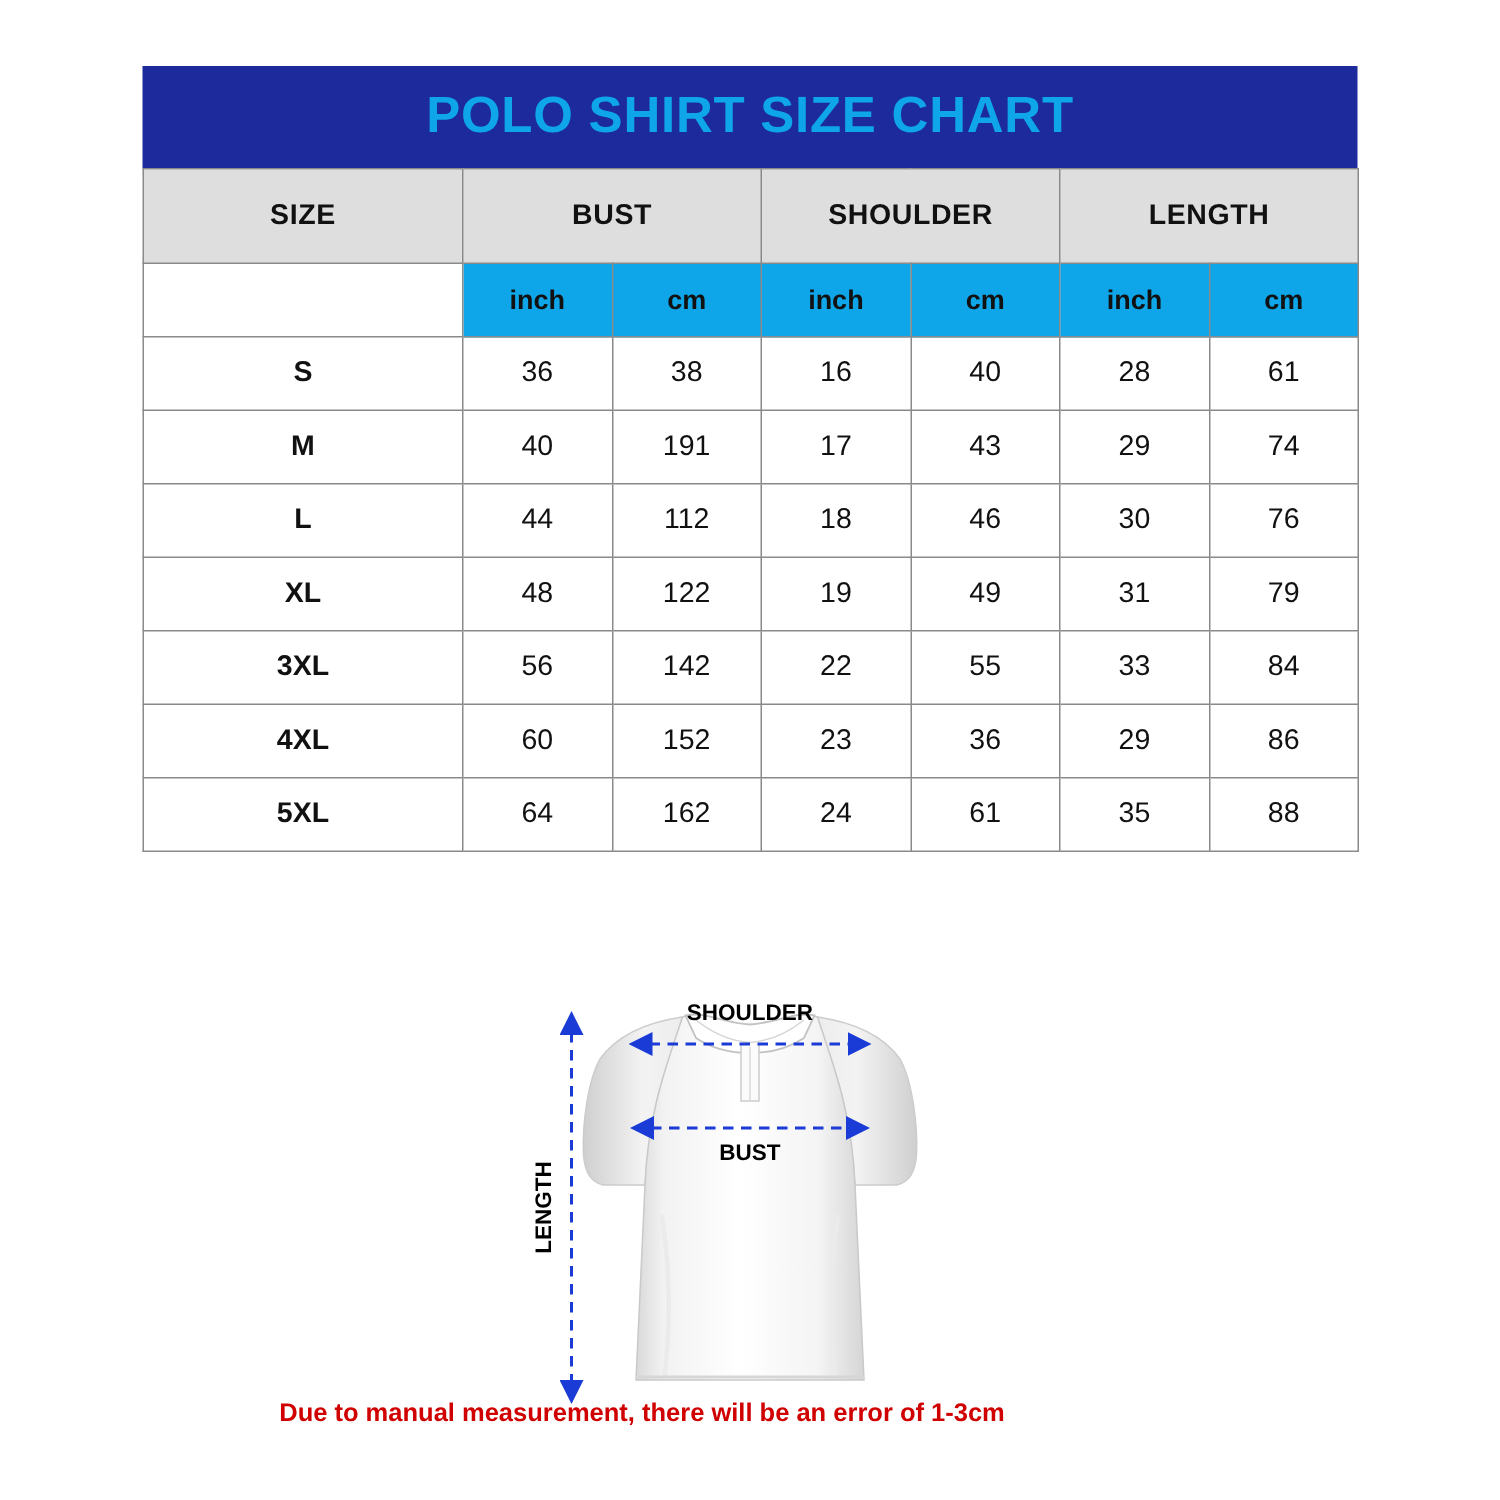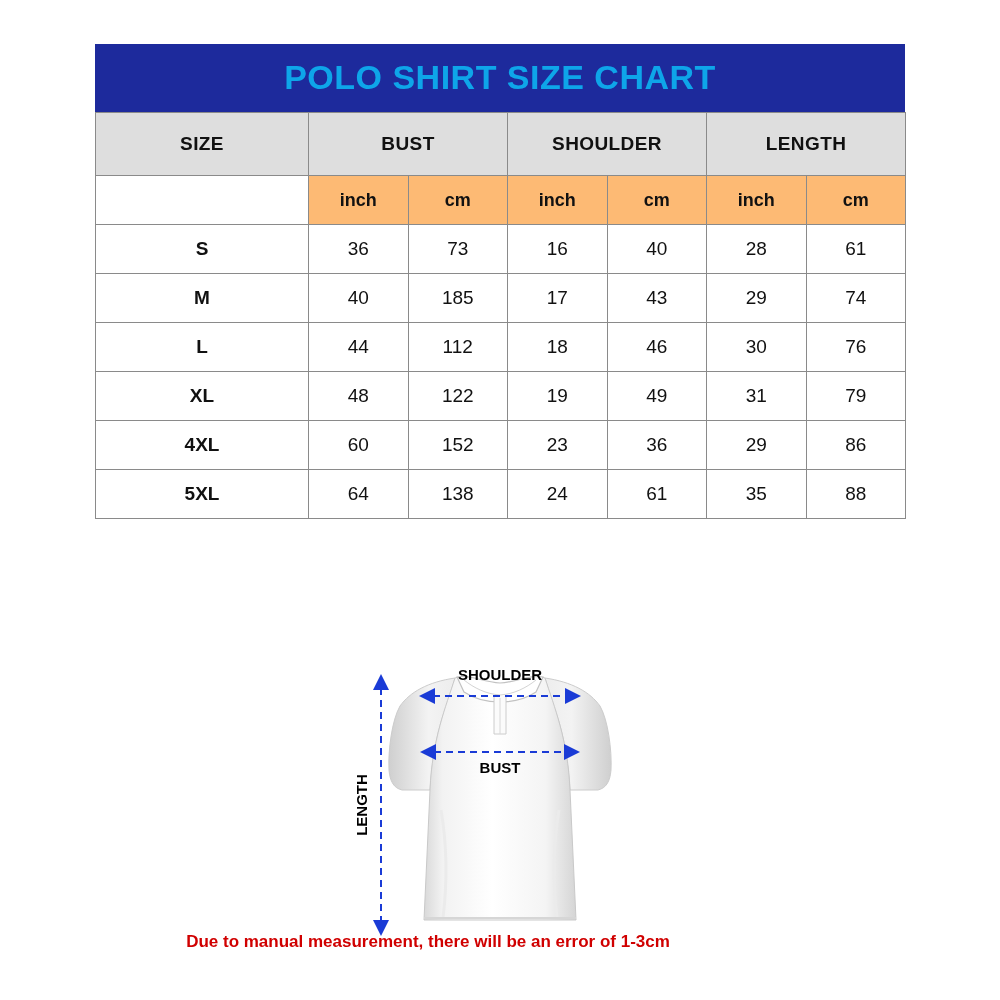--- a/index.html
+++ b/index.html
@@ -53,21 +53,21 @@
     background: #dedede;
     font-weight: bold;
     font-size: 19px;
     letter-spacing: 0.4px;
     height: 62px;
   }
   table.size-table tr.units-row td {
     font-weight: bold;
     font-size: 18px;
     height: 48px;
-    background: #fdba74;
+    background: #0ea5e9;
   }
   table.size-table tr.units-row td.blank {
     background: #ffffff;
   }
   table.size-table td.size-cell {
     font-weight: bold;
     font-size: 19px;
   }
 
   
@@ -137,30 +137,30 @@
         <td>cm</td>
         <td>inch</td>
         <td>cm</td>
         <td>inch</td>
         <td>cm</td>
       </tr>
 
       <tr>
         <td class="size-cell">S</td>
         <td>36</td>
-        <td>73</td>
+        <td>38</td>
         <td>16</td>
         <td>40</td>
         <td>28</td>
         <td>61</td>
       </tr>
       <tr>
         <td class="size-cell">M</td>
         <td>40</td>
-        <td>185</td>
+        <td>191</td>
         <td>17</td>
         <td>43</td>
         <td>29</td>
         <td>74</td>
       </tr>
       <tr>
         <td class="size-cell">L</td>
         <td>44</td>
         <td>112</td>
         <td>18</td>
@@ -171,32 +171,41 @@
       <tr>
         <td class="size-cell">XL</td>
         <td>48</td>
         <td>122</td>
         <td>19</td>
         <td>49</td>
         <td>31</td>
         <td>79</td>
       </tr>
       <tr>
+        <td class="size-cell">3XL</td>
+        <td>56</td>
+        <td>142</td>
+        <td>22</td>
+        <td>55</td>
+        <td>33</td>
+        <td>84</td>
+      </tr>
+      <tr>
         <td class="size-cell">4XL</td>
         <td>60</td>
         <td>152</td>
         <td>23</td>
         <td>36</td>
         <td>29</td>
         <td>86</td>
       </tr>
       <tr>
         <td class="size-cell">5XL</td>
         <td>64</td>
-        <td>138</td>
+        <td>162</td>
         <td>24</td>
         <td>61</td>
         <td>35</td>
         <td>88</td>
       </tr>
     </tbody>
   </table>
 </div>
 
 <div class="diagram">

